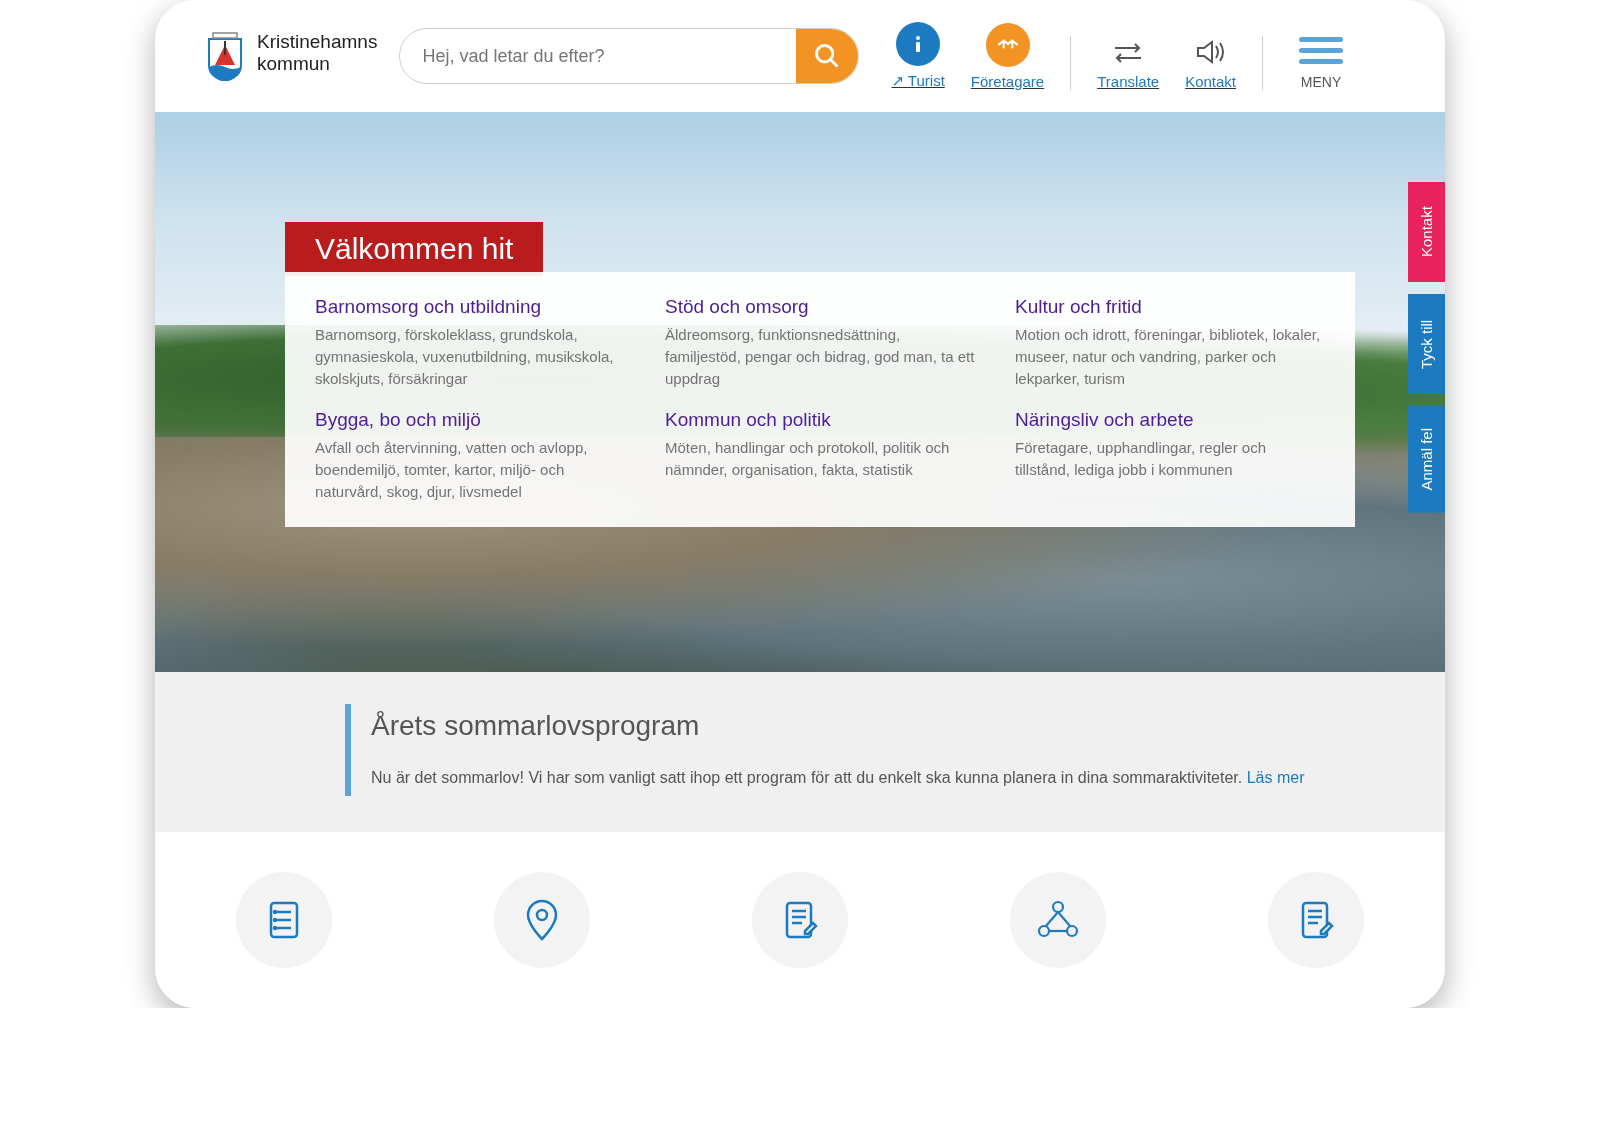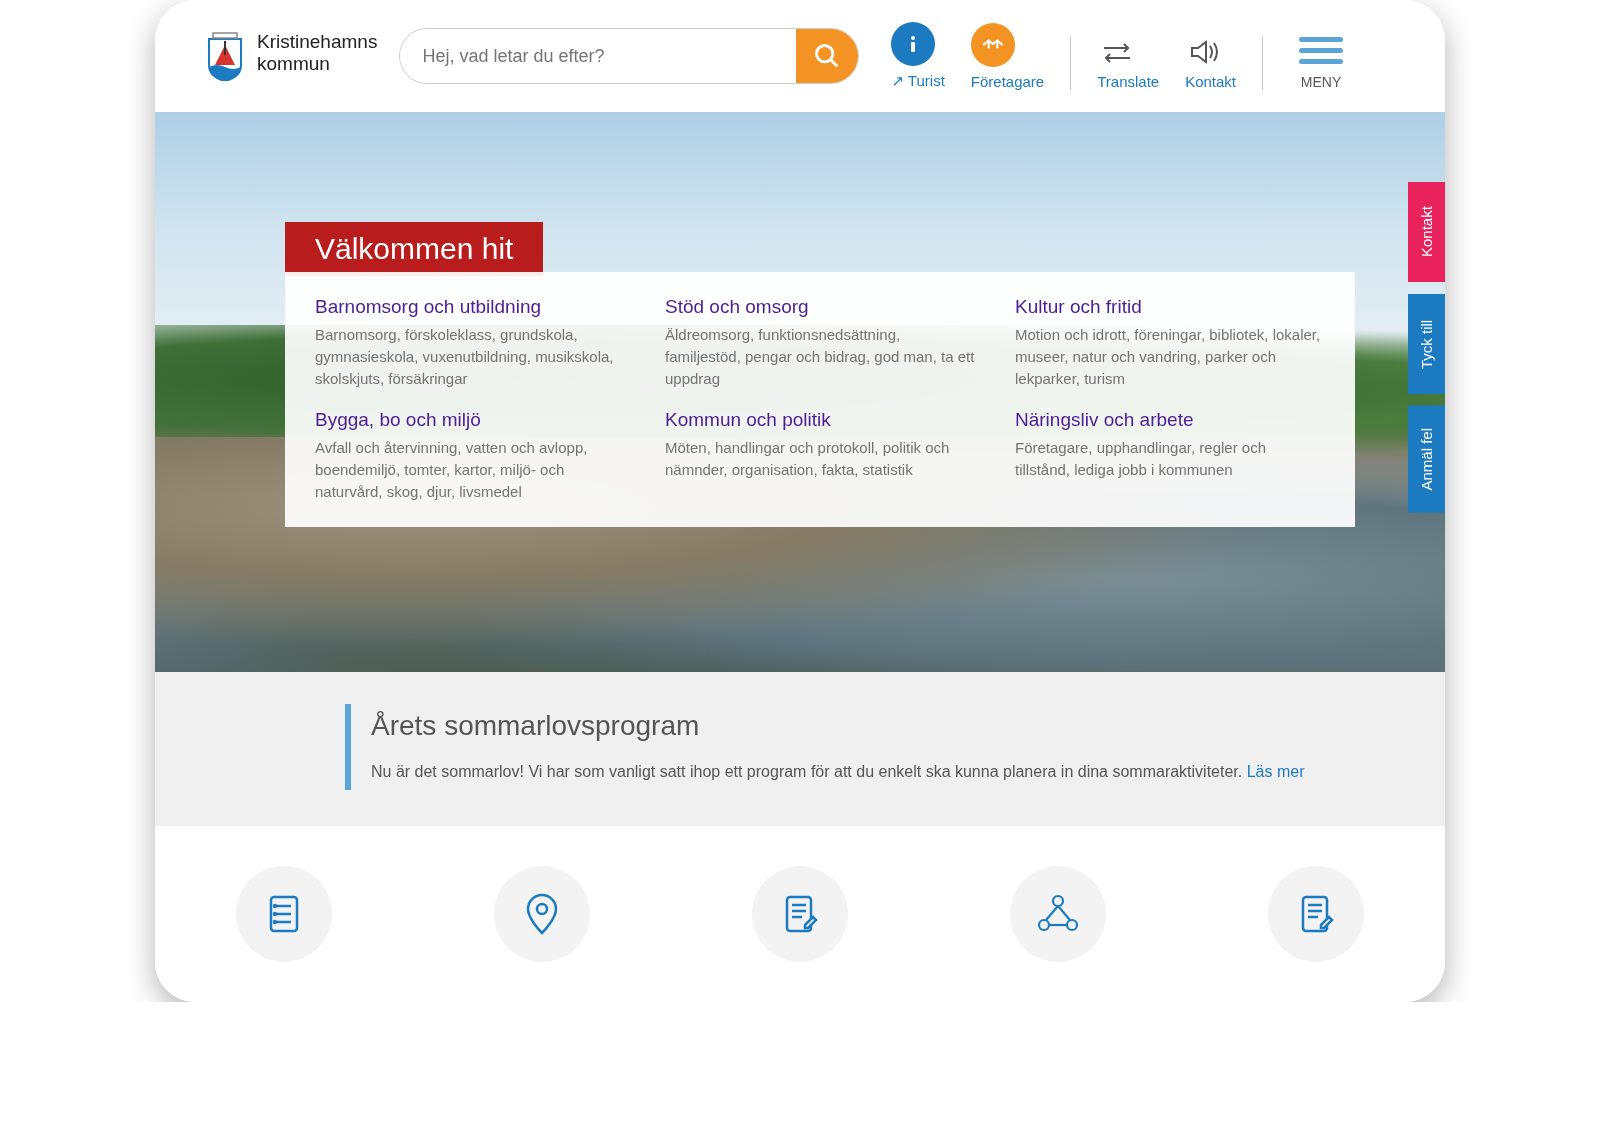--- a/index.html
+++ b/index.html
@@ -45,21 +45,21 @@
     flex: 1; border: none; padding: 0 22px; font-size: 18px; color: #555;
     height: 100%; outline: none; background: transparent;
   }
   .search-btn {
     width: 62px; height: 100%;
     background: #f39323;
     display: flex; align-items: center; justify-content: center;
     cursor: pointer;
   }
   .header-links { display: flex; align-items: flex-end; gap: 26px; margin-left: 10px; }
-  .hlink { display: flex; flex-direction: column; gap: 6px; cursor: pointer; }
+  .hlink { display: flex; flex-direction: column; align-items: center; gap: 6px; cursor: pointer; text-decoration: underline; }
   .hlink .icon-circle {
     width: 44px; height: 44px; border-radius: 50%;
     display: flex; align-items: center; justify-content: center;
   }
   .hlink .lbl { font-size: 15px; color: #1c7ac0; }
   .divider { width: 1px; height: 54px; background: #ccc; }
   .hamburger { display: flex; flex-direction: column; gap: 6px; align-items: center; cursor: pointer; margin-left:10px;}
   .hamburger .bars { display:flex; flex-direction:column; gap:6px; }
   .hamburger .bars span { display:block; width: 44px; height: 5px; background: #5aa4d8; border-radius:3px; }
   .hamburger .lbl { font-size: 14px; color: #555; margin-top:4px;}
@@ -143,21 +143,21 @@
   .promo {
     background: #f0f0f0;
     padding: 32px 0 36px;
   }
   .promo-inner {
     max-width: 1000px;
     margin: 0 0 0 190px;
     border-left: 6px solid #5aa4d8;
     padding: 6px 20px;
   }
-  .promo h2 { color: #555; font-size: 28px; font-weight: 300; margin-bottom: 18px; }
+  .promo h2 { color: #555; font-size: 28px; font-weight: 300; margin-bottom: 24px; }
   .promo p { color: #555; font-size: 16px; line-height: 1.5; }
   .promo a { color: #1c7ac0; text-decoration: none; cursor:pointer;}
 
   
   .quick {
     background: #fff;
     padding: 40px 0;
     display: flex;
     justify-content: space-around;
   }

